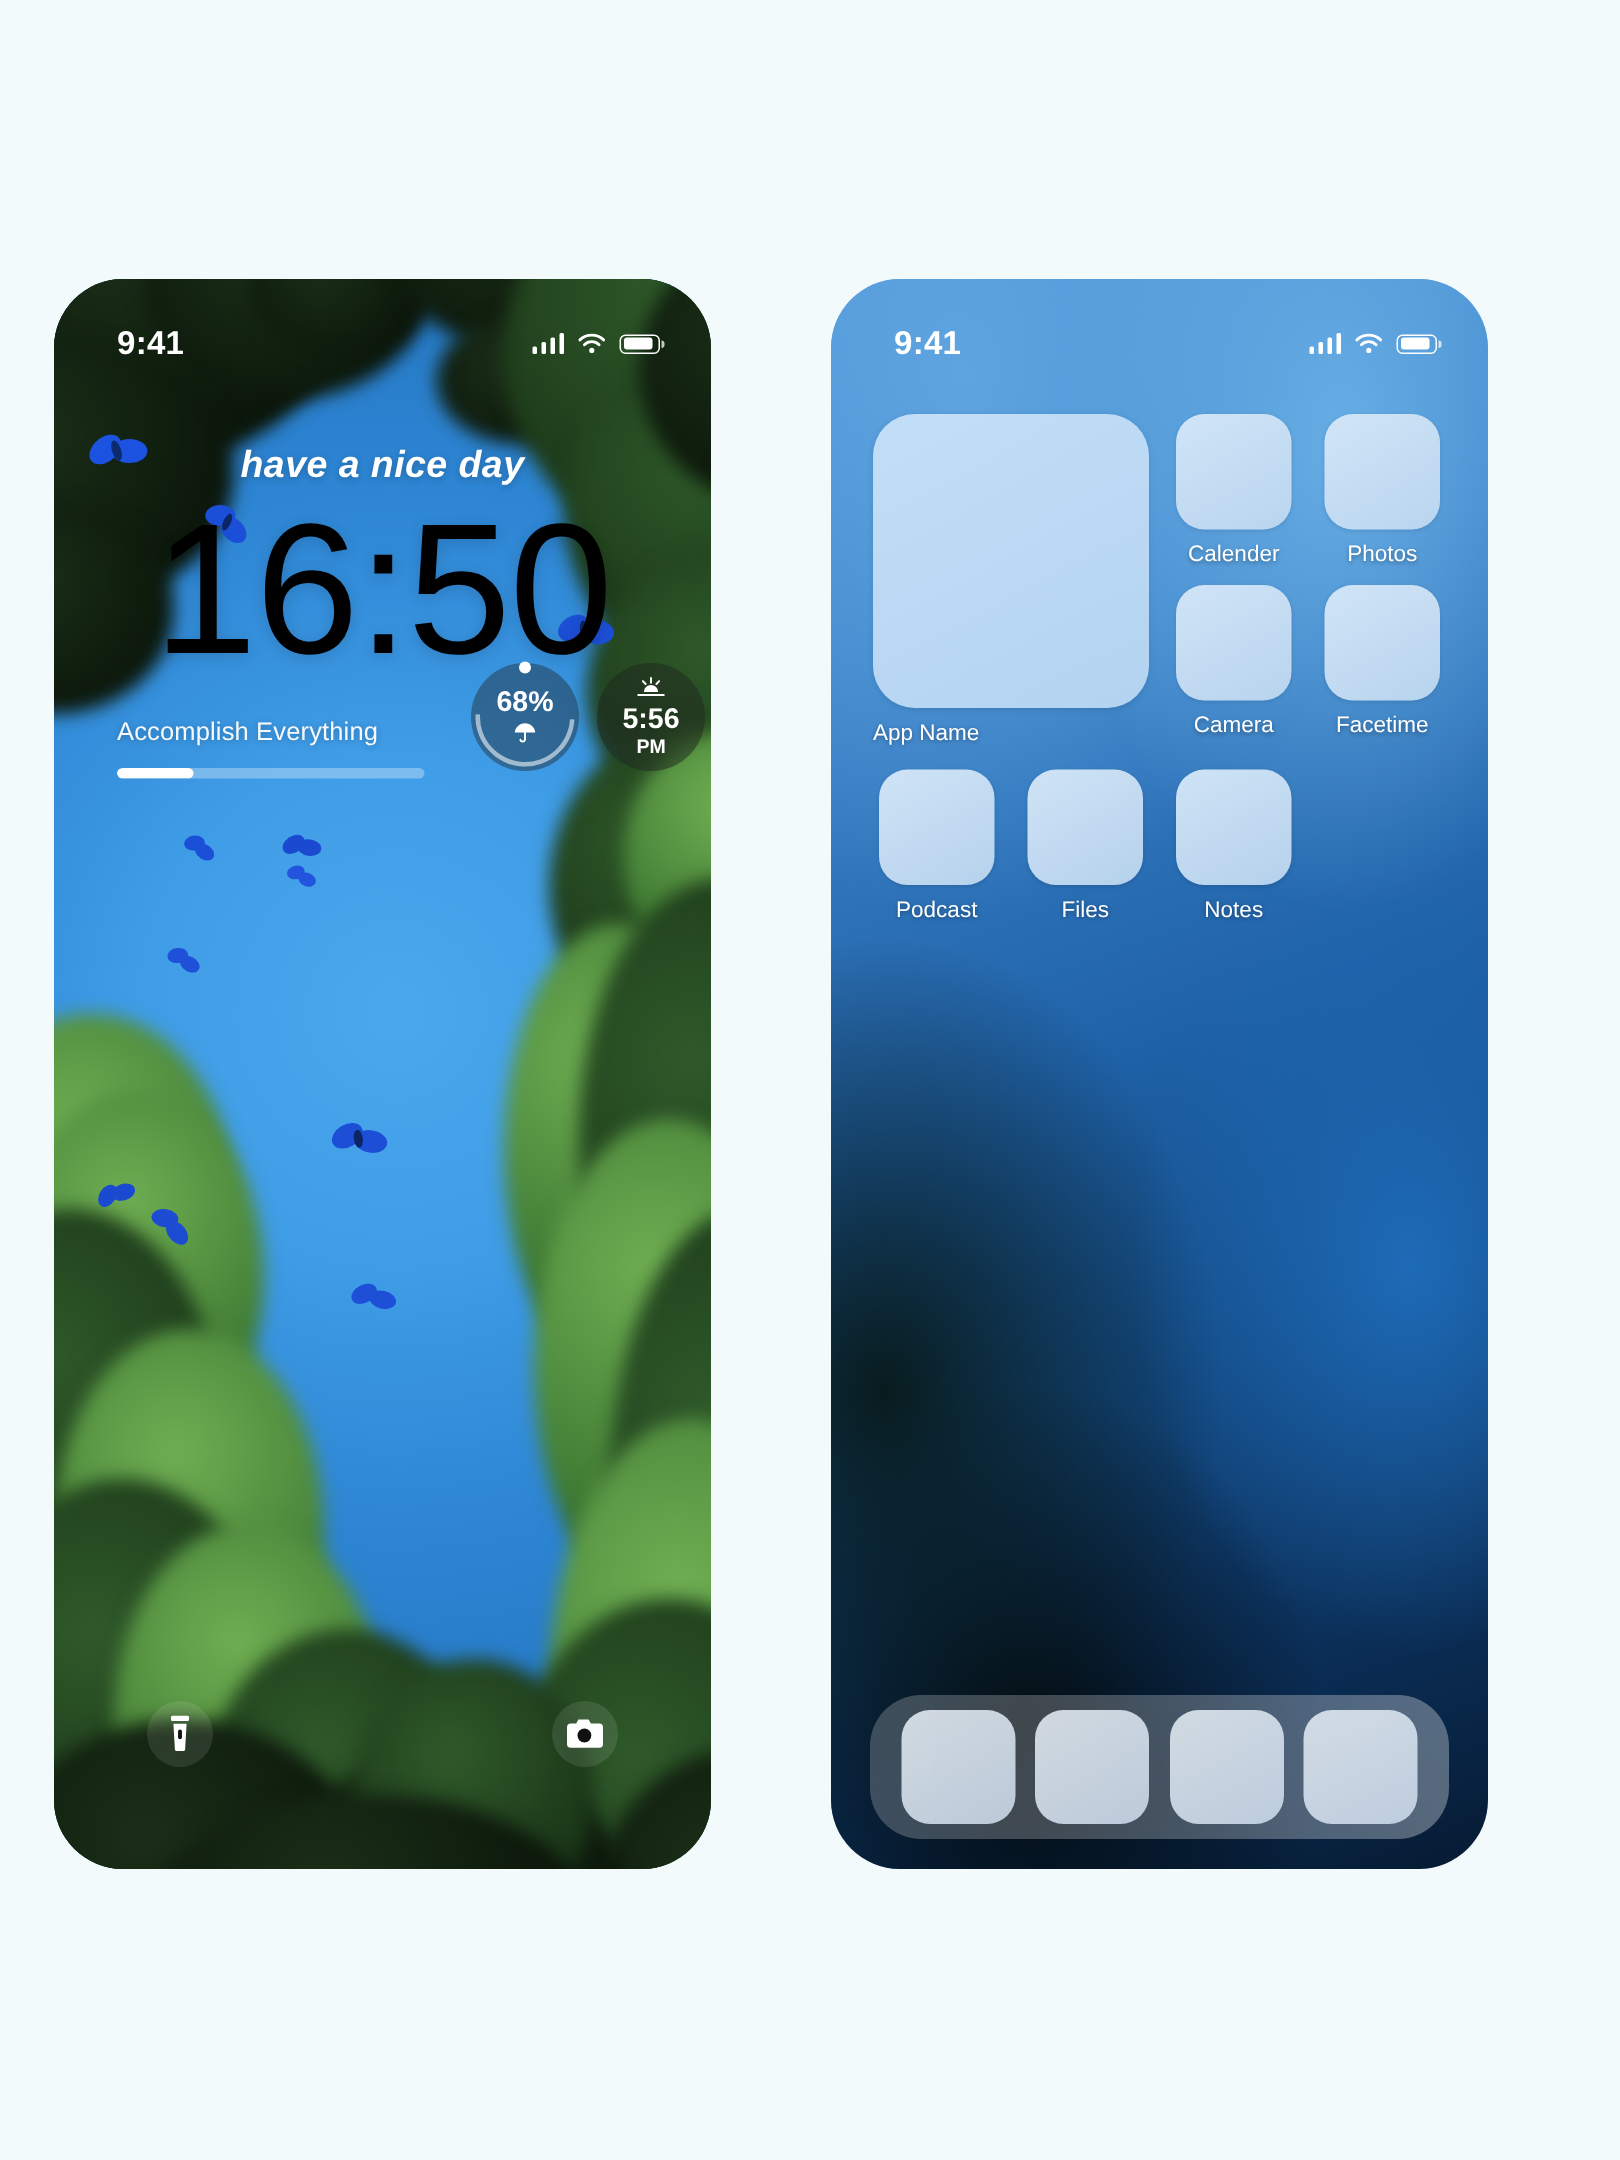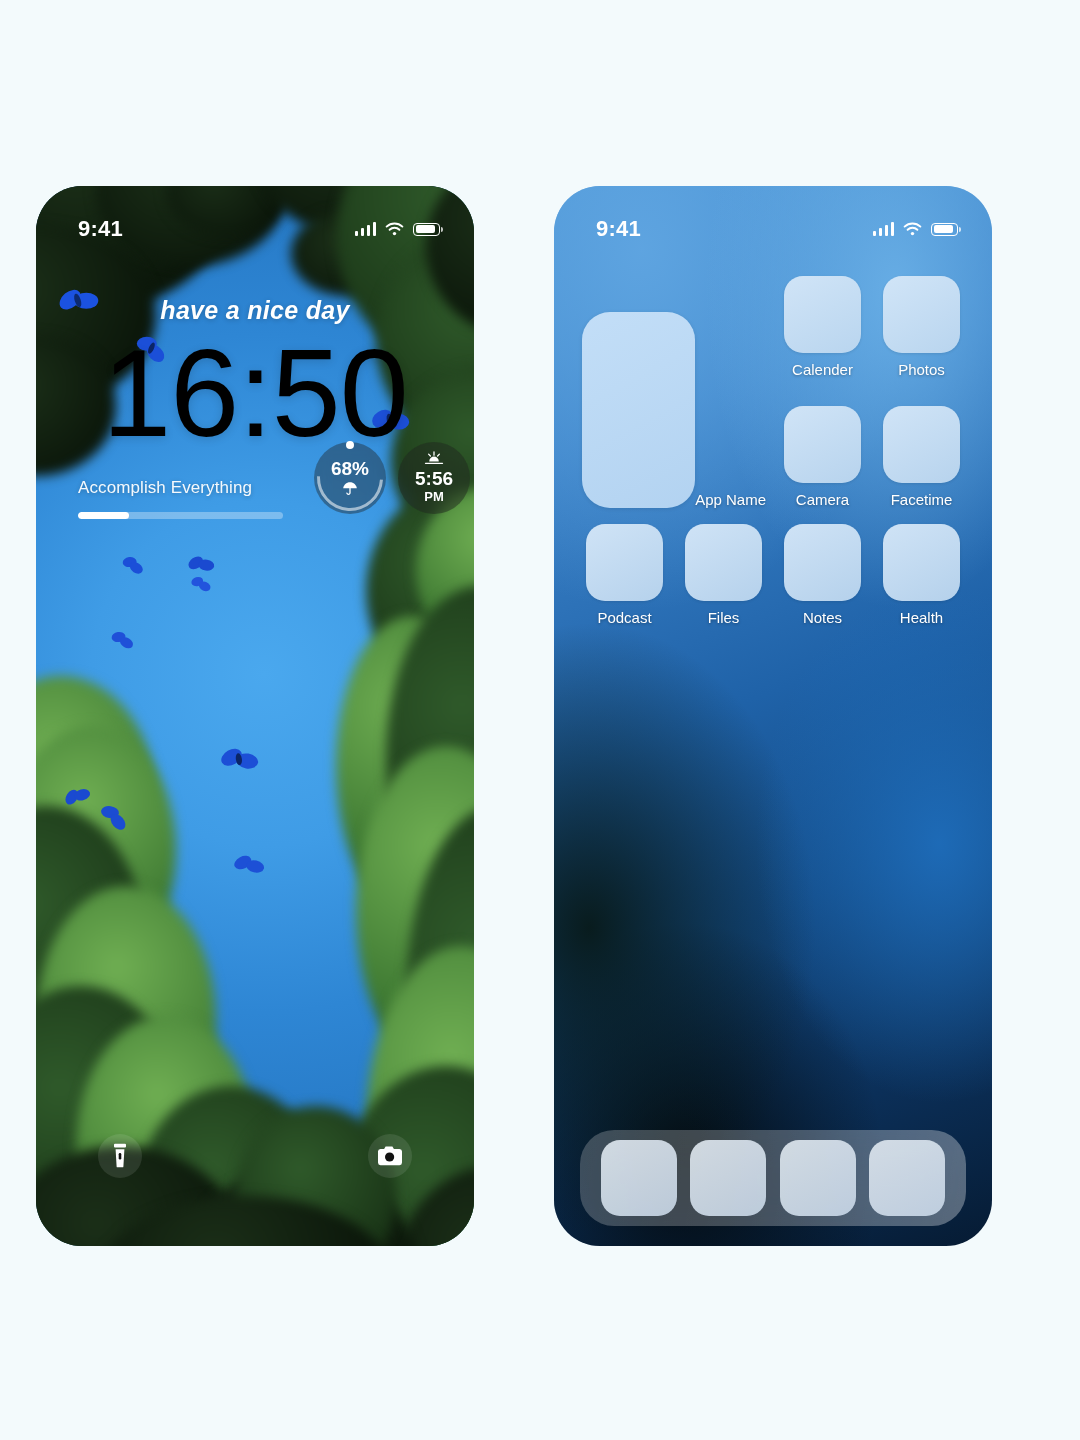--- a/index.html
+++ b/index.html
@@ -161,27 +161,27 @@
   .cell { display:flex; flex-direction:column; align-items:center; }
   .app-icon {
     width:77px; height:77px; border-radius:19px;
     background:linear-gradient(150deg, rgba(213,231,248,.96) 0%, rgba(192,217,240,.93) 100%);
     box-shadow:0 1px 3px rgba(0,0,0,.10);
   }
   .app-label {
     margin-top:8px; color:#fff; font-size:15px;
     text-shadow:0 1px 3px rgba(0,0,0,.35); white-space:nowrap;
   }
-  .widget-cell { grid-column:span 2; display:flex; flex-direction:row; align-items:flex-end; }
+  .widget-cell { grid-column:span 2; display:flex; flex-direction:column; align-items:flex-start; }
   .big-widget {
     width:100%; height:196px; border-radius:28px;
     background:linear-gradient(150deg, rgba(198,224,248,.97) 0%, rgba(185,215,243,.95) 100%);
     box-shadow:0 1px 4px rgba(0,0,0,.10);
   }
-  .stack-cell { display:flex; flex-direction:column; gap:28px; }
+  .stack-cell { display:flex; flex-direction:column; gap:12px; }
   .stack-cell .cell { }
 
   .dock {
     position:absolute; left:26px; right:26px; bottom:20px;
     height:96px; border-radius:34px;
     background:linear-gradient(100deg, rgba(255,255,255,.22) 0%, rgba(255,255,255,.26) 55%, rgba(255,255,255,.33) 100%);
     backdrop-filter:blur(22px);
     display:flex; align-items:center; justify-content:space-around;
     padding:0 14px;
     z-index:12;
@@ -484,24 +484,20 @@
         <div class="app-label">Podcast</div>
       </div>
       <div class="cell">
         <div class="app-icon"></div>
         <div class="app-label">Files</div>
       </div>
       <div class="cell">
         <div class="app-icon"></div>
         <div class="app-label">Notes</div>
       </div>
-      <div class="cell">
-        <div class="app-icon"></div>
-        <div class="app-label">Health</div>
-      </div>
     </div>
 
   </div>
 
   <div class="dock">
     <div class="dock-icon"></div>
     <div class="dock-icon"></div>
     <div class="dock-icon"></div>
     <div class="dock-icon"></div>
   </div>

